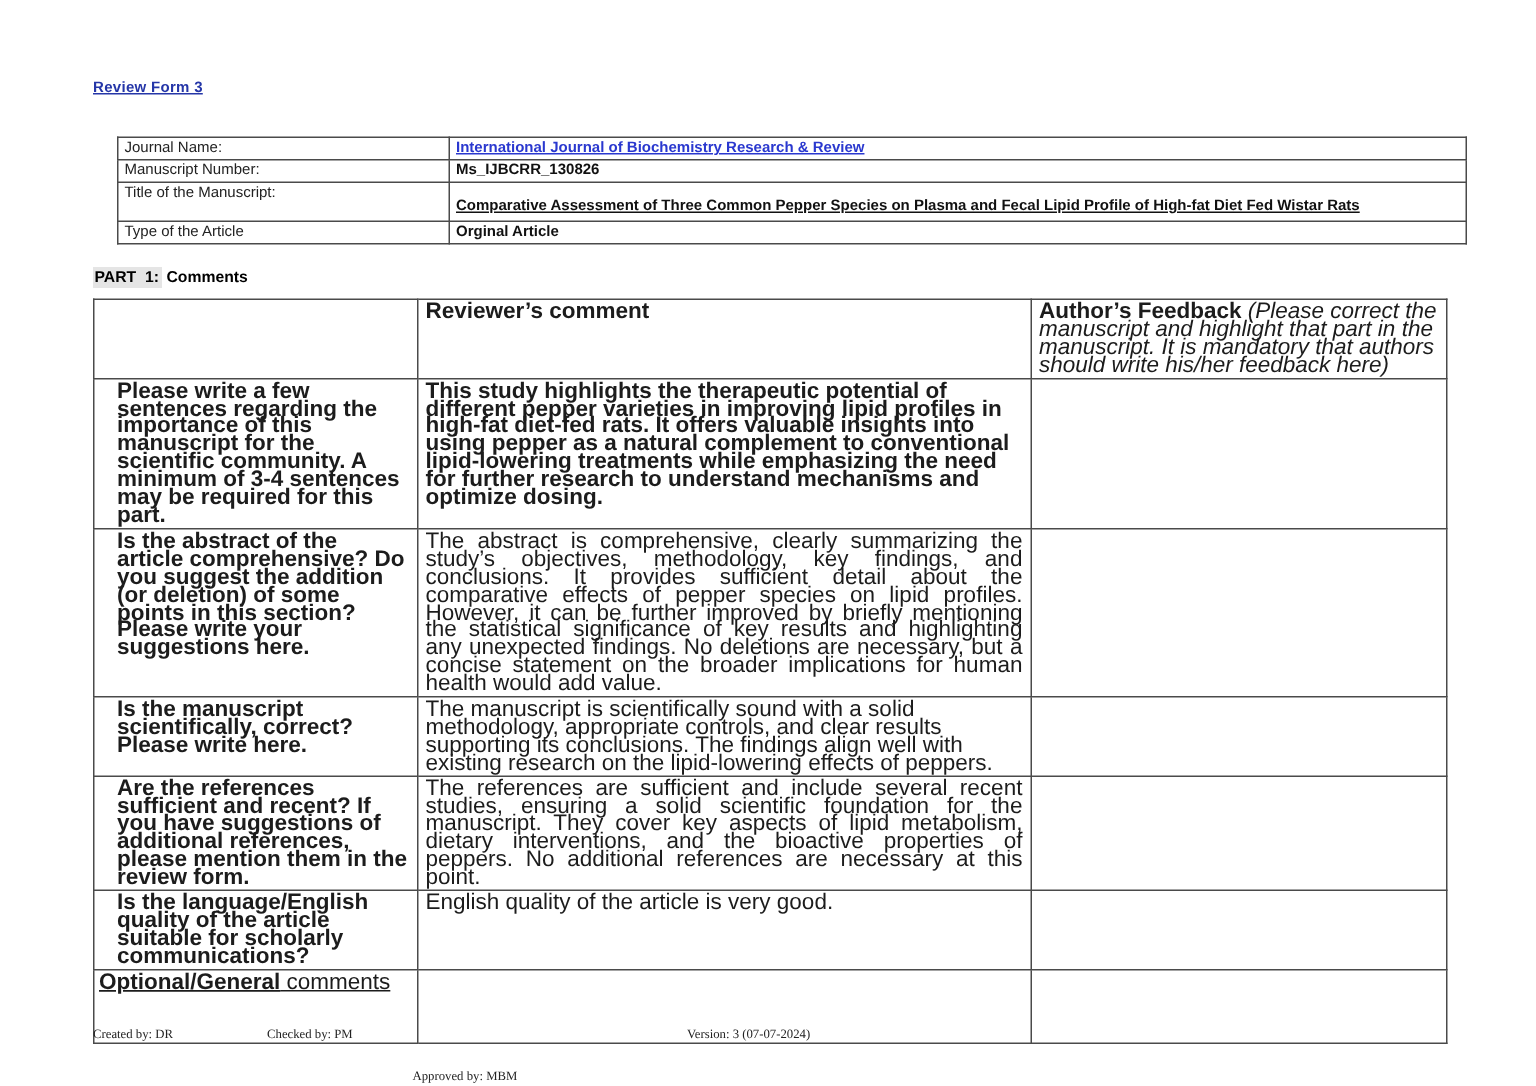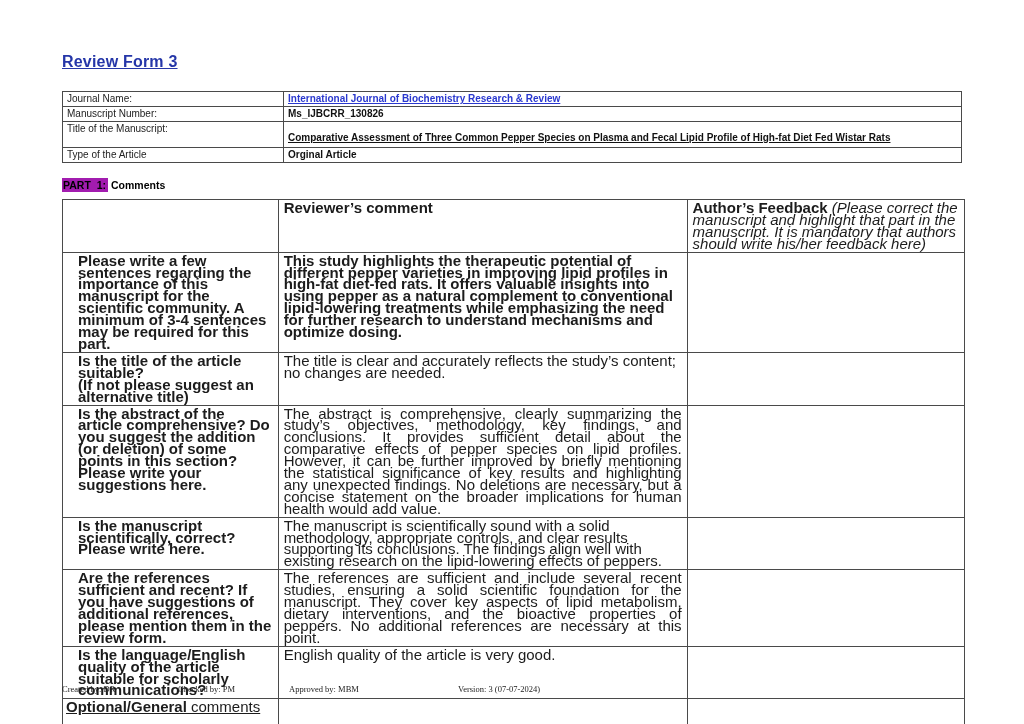--- a/index.html
+++ b/index.html
@@ -6,31 +6,31 @@
   html, body { width: 1024px; height: 724px; background: #ffffff; }
   body {
     font-family: "Liberation Sans", sans-serif;
     color: #1c1c1c;
     position: relative;
     overflow: hidden;
   }
   .doc-title {
     position: absolute;
     left: 62px; top: 53px;
-    font-size: 16px;
+    font-size: 10px;
     font-weight: bold;
     color: #2536a8;
     text-decoration: underline;
     letter-spacing: 0.2px;
   }
 
   
   .info-table {
     position: absolute;
-    left: 62px; top: 91px;
+    left: 78px; top: 91px;
     width: 900px;
     border-collapse: collapse;
     table-layout: fixed;
     font-size: 10px;
   }
   .info-table td {
     border: 1px solid #4a4a4a;
     vertical-align: top;
     padding: 1px 4px;
     line-height: 12px;
@@ -51,21 +51,21 @@
 
   
   .part-heading {
     position: absolute;
     left: 62px; top: 179px;
     font-size: 10.5px;
     font-weight: bold;
     color: #000;
   }
   .hl-yellow {
-    background: #a21caf;
+    background: #e5e5e5;
     white-space: pre-wrap;
     padding: 1px 2px 1px 1px;
   }
   .part-rest { padding-left: 3px; }
 
   
   .comments-table {
     position: absolute;
     left: 62px; top: 199px;
     width: 903px;
@@ -108,21 +108,21 @@
     position: absolute;
     left: 0; top: 684px;
     width: 1024px; height: 14px;
     font-family: "Liberation Serif", serif;
     font-size: 8.5px;
     color: #222;
   }
   .footer span { position: absolute; white-space: nowrap; font-family: Liberation Serif, serif; }
   .f-created  { left: 62px; }
   .f-checked  { left: 178px; }
-  .f-approved { left: 289px; }
+  .f-approved { left: 275px; margin-top: 28px; }
   .f-version  { left: 458px; }
 </style>
 </head>
 <body>
 
 <div class="doc-title">Review Form 3</div>
 
 <table class="info-table">
   <tbody>
       <tr class="row-short">
@@ -155,26 +155,20 @@
     <td class="col-c hdr-reviewer">Reviewer’s comment</td>
     <td class="col-f"><span class="hdr-author-bold">Author’s Feedback </span><span class="hdr-author-note">(Please correct the manuscript and highlight that part in the manuscript. It is mandatory that authors should write his/her feedback here)</span></td>
   </tr>
 
   <tr class="h-r1">
     <td class="col-q q-cell">Please write a few sentences regarding the importance of this manuscript for the scientific community. A minimum of 3-4 sentences may be required for this part.</td>
     <td class="col-c c-bold">This study highlights the therapeutic potential of different pepper varieties in improving lipid profiles in high-fat diet-fed rats. It offers valuable insights into using pepper as a natural complement to conventional lipid-lowering treatments while emphasizing the need for further research to understand mechanisms and optimize dosing.</td>
     <td class="col-f"></td>
   </tr>
 
-  <tr class="h-r2">
-    <td class="col-q q-cell">Is the title of the article suitable?
-(If not please suggest an alternative title)</td>
-    <td class="col-c">The title is clear and accurately reflects the study’s content; no changes are needed.</td>
-    <td class="col-f"></td>
-  </tr>
 
   <tr class="h-r3">
     <td class="col-q q-cell">Is the abstract of the article comprehensive? Do you suggest the addition (or deletion) of some points in this section? Please write your suggestions here.</td>
     <td class="col-c c-justify">The abstract is comprehensive, clearly summarizing the study’s objectives, methodology, key findings, and conclusions. It provides sufficient detail about the comparative effects of pepper species on lipid profiles. However, it can be further improved by briefly mentioning the statistical significance of key results and highlighting any unexpected findings. No deletions are necessary, but a concise statement on the broader implications for human health would add value.</td>
     <td class="col-f"></td>
   </tr>
 
   <tr class="h-r4">
     <td class="col-q q-cell">Is the manuscript scientifically, correct? Please write here.</td>
     <td class="col-c">The manuscript is scientifically sound with a solid methodology, appropriate controls, and clear results supporting its conclusions. The findings align well with existing research on the lipid-lowering effects of peppers.</td>

